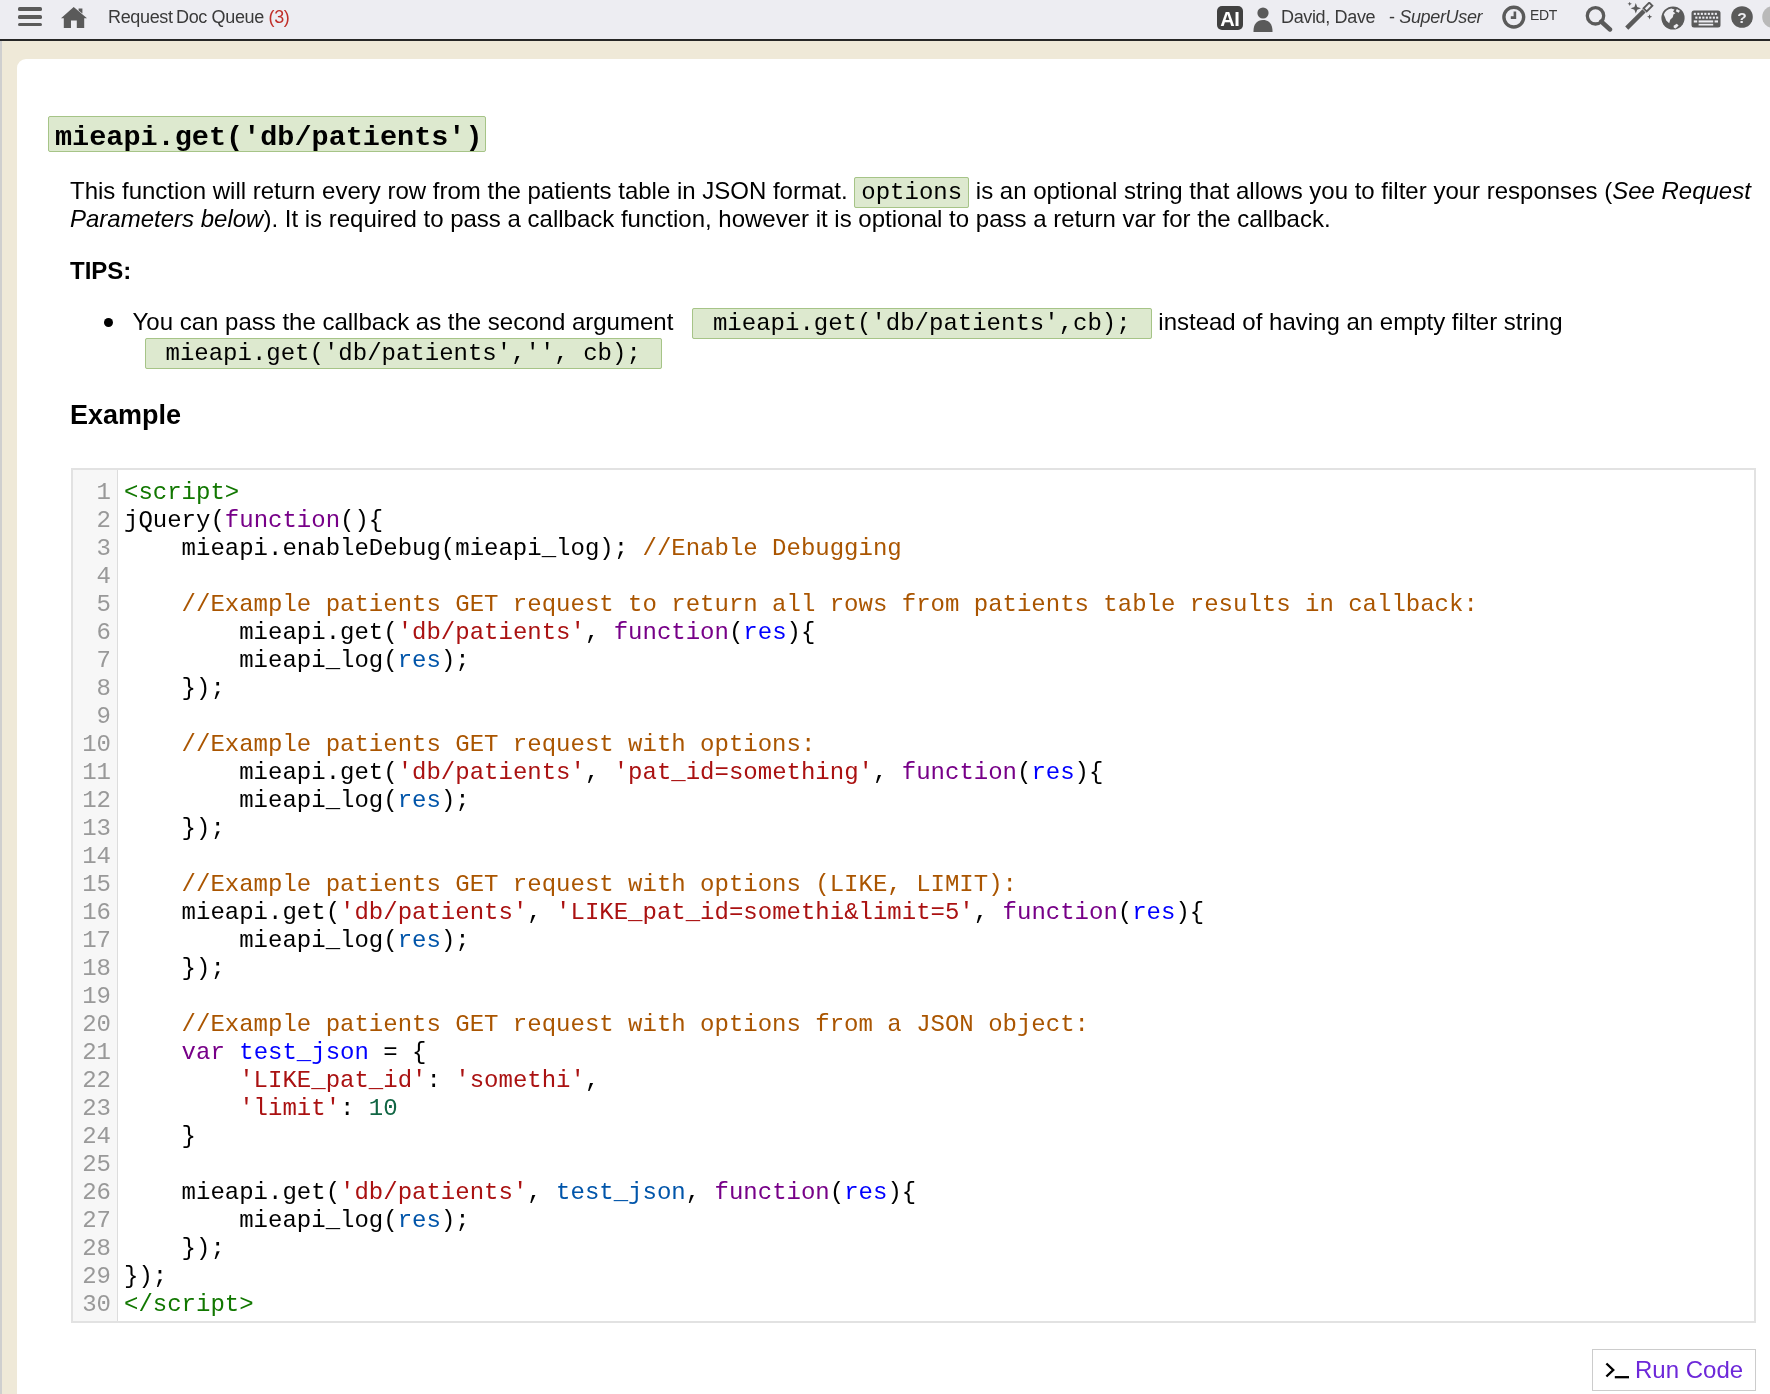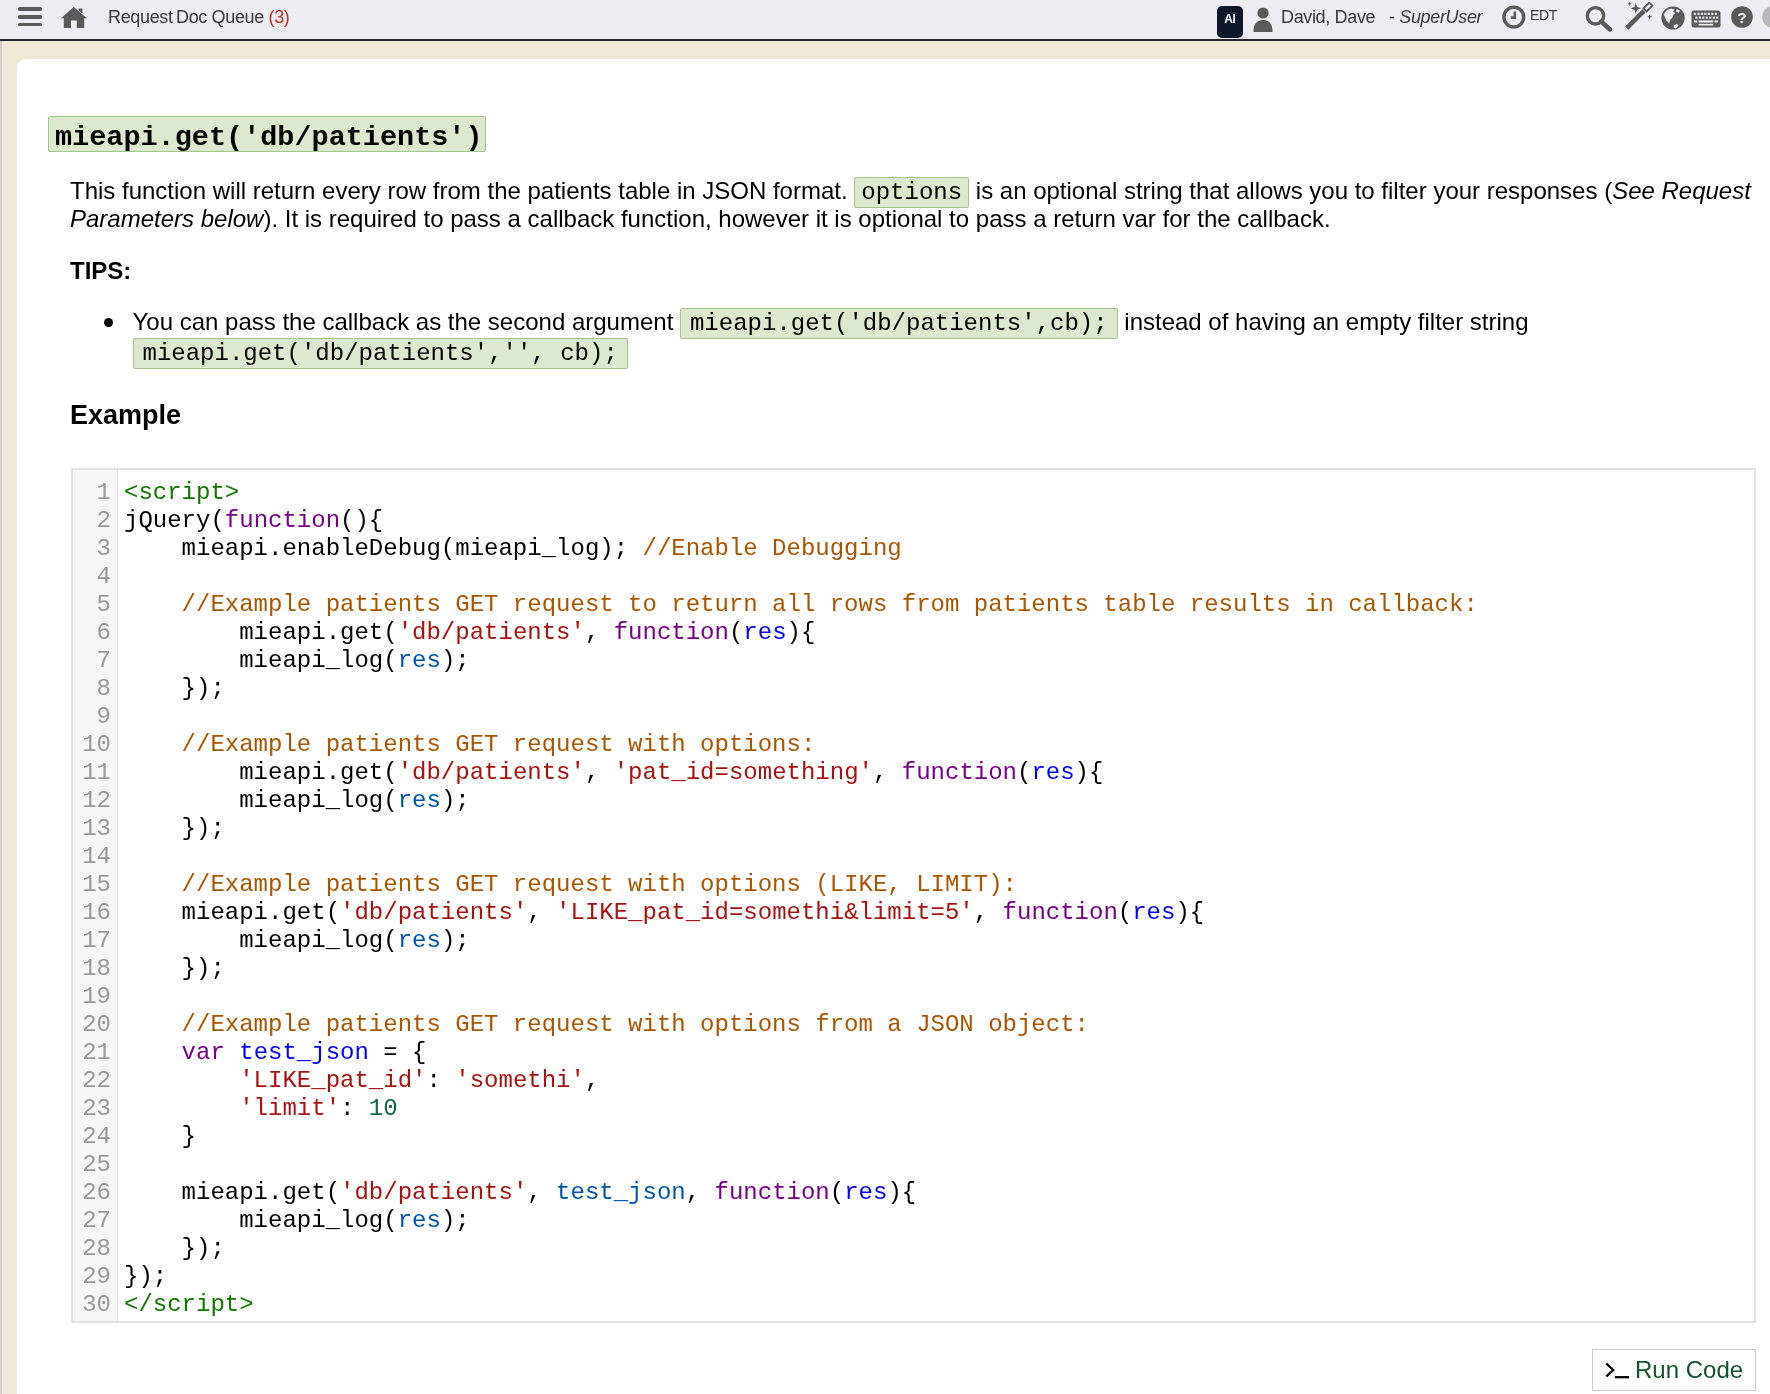--- a/index.html
+++ b/index.html
@@ -11,57 +11,57 @@
 .tb { position:absolute; }
 
 
 .burger div { position:absolute; left:0; width:24px; height:3.3px; background:#5a5a5a; border-radius:1.6px; }
 
 
 .navtxt { font-size:18px; letter-spacing:-0.35px; color:#3a3a3a; }
 .red { color:#c02f2a; }
 
 
-.ai { width:26.5px; height:32px; background:#0f172a; border-radius:5px; color:#fff; font-weight:bold; font-size:12px; text-align:center; line-height:26px; letter-spacing:-0.5px; }
+.ai { width:26.5px; height:24px; background:#404040; border-radius:5px; color:#fff; font-weight:bold; font-size:20px; text-align:center; line-height:26px; letter-spacing:-0.5px; }
 
 
 .card { position:absolute; left:17px; top:59px; width:1753px; height:1335px; background:#fff; border-top-left-radius:9px; }
 
 
 .codechip { font-family:"Liberation Mono",monospace; background:#dde9cf; border:1.5px solid #a6c487; border-radius:2px; }
 .h1chip { position:absolute; left:48px; top:116px; height:36px; font-size:28.5px; font-weight:bold; line-height:30px; padding:6px 2px 0 6px;text-align:center; }
 
 .para { position:absolute; left:70px; top:177.5px; width:1720px; font-size:24px; line-height:26px; color:#000; white-space:nowrap; }
 .para .codechip { font-size:24px; line-height:26px; padding:1px 6px; }
 
 .tips { position:absolute; left:70px; top:258.5px; font-size:24px; font-weight:bold; line-height:24px; }
 
 .bullet { position:absolute; left:132.5px; top:309px; width:1700px; font-size:24px; line-height:26px; white-space:nowrap; }
-.bullet .codechip { font-size:24px; line-height:28.5px; padding:1px 9px; }
+.bullet .codechip { font-size:24px; line-height:28.5px; padding:1px 20px;margin-left:12px; }
 .dot { position:absolute; left:104px; top:318px; width:9px; height:9px; border-radius:50%; background:#000; }
 
 .example { position:absolute; left:70px; top:400.5px; font-size:27px; font-weight:bold; line-height:28px; }
 
 
 .codeblock { position:absolute; left:71px; top:468px; width:1685px; height:855px; border:2px solid #e2e2e2; background:#fff; }
 .gutter { position:absolute; left:0; top:0; bottom:0; width:45px; background:#f7f7f7; border-right:1px solid #ddd; }
 .gutter pre { font-family:"Liberation Mono",monospace; font-size:24px; line-height:28px; color:#999; text-align:right; padding:9px 6px 0 0; }
 .code { position:absolute; left:46px; top:0; right:0; bottom:0; }
 .code pre { font-family:"Liberation Mono",monospace; font-size:24px; line-height:28px; color:#000; padding:9px 0 0 5px; }
 
 .k { color:#708; }   
 .s { color:#a11; }   
 .c { color:#a50; }   
 .d { color:#00f; }   
 .v { color:#05a; }   
 .n { color:#164; }   
 .t { color:#170; }   
 
 
-.runbtn { position:absolute; left:1591.5px; top:1349px; width:164px; height:41.5px; border:1px solid #ccc; background:#fff; font-size:24px; color:#14532d; line-height:39px; padding-left:42.5px; }
+.runbtn { position:absolute; left:1591.5px; top:1349px; width:164px; height:41.5px; border:1px solid #ccc; background:#fff; font-size:24px; color:#6d28d9; line-height:39px; padding-left:42.5px; }
 </style>
 </head>
 <body>
 
 <div class="topbar">
   <div class="tb burger" style="left:17.5px; top:7.3px; width:24px; height:19px;">
     <div style="top:0;"></div>
       <div style="top:8.2px;"></div>
       <div style="top:15.6px;"></div>
   </div>

